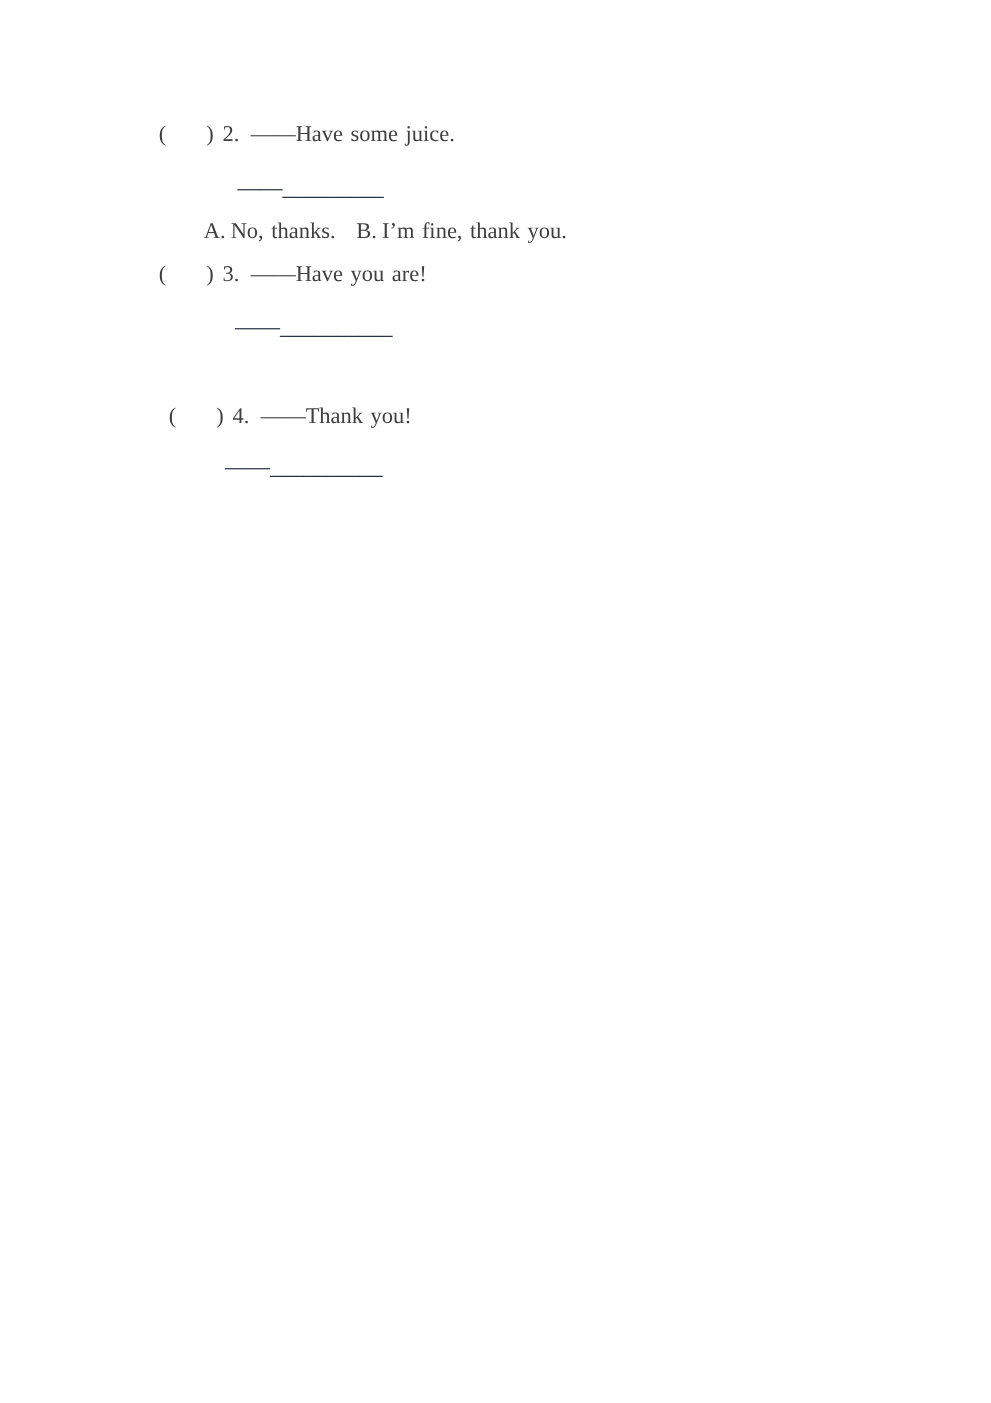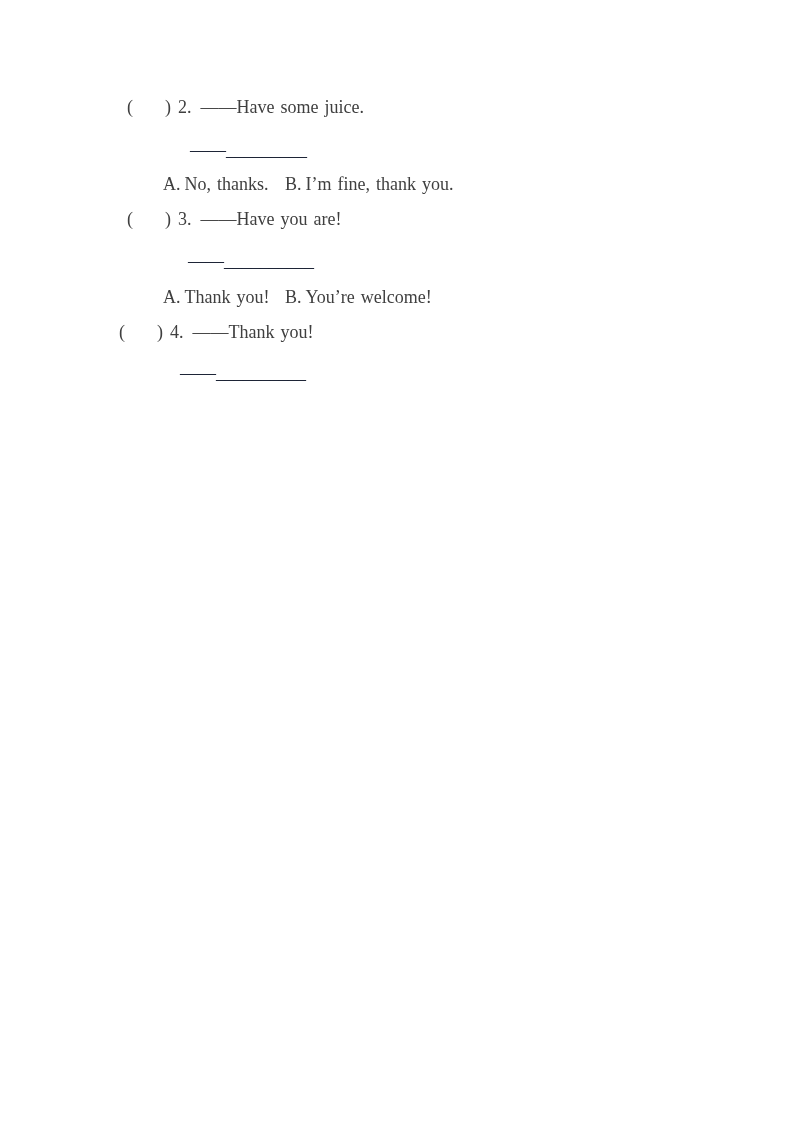--- a/index.html
+++ b/index.html
@@ -36,33 +36,32 @@
 
   
   .q2h { top: 98px;  left: 127px; }
   .q2b { top: 141px; left: 190px; }
   .q2o { top: 175px; left: 163px; }
   
   .q3h { top: 210px; left: 127px; }
   .q3b { top: 252px; left: 188px; }
   .q3o { top: 288px; left: 163px; }
   
-  .q4h { top: 323px; left: 119px; text-align: center; }
+  .q4h { top: 323px; left: 135px; text-align: center; }
   .q4b { top: 364px; left: 180px; }
   .q4o { top: 400px; left: 163px; }
 </style>
 </head>
 <body>
 
 <div class="page">
 
   <div class="line q2h"><span>(</span><span class="paren-gap"></span><span>)</span><span class="qnum">2.</span><span class="qdash">——</span><span>Have some juice.</span></div>
   <div class="line blank q2b"><span>——</span><span>_________</span></div>
   <div class="line q2o"><span class="opt opt-a"><span class="olabel">A.</span><span>No, thanks.</span></span><span class="opt opt-b"><span class="olabel">B.</span><span>I’m fine, thank you.</span></span></div>
 
   <div class="line q3h"><span>(</span><span class="paren-gap"></span><span>)</span><span class="qnum">3.</span><span class="qdash">——</span><span>Have you are!</span></div>
   <div class="line blank q3b"><span>——</span><span>__________</span></div>
-  <div class="line q3o"><span class="opt opt-a"><span class="olabel">A.</span><span>Thank you!</span></span><span class="opt opt-b"><span class="olabel">B.</span><span>You’re welcome!</span></span></div>
 
   <div class="line q4h"><span>(</span><span class="paren-gap"></span><span>)</span><span class="qnum">4.</span><span class="qdash">——</span><span>Thank you!</span></div>
   <div class="line blank q4b"><span>——</span><span>__________</span></div>
 
 </div>
 
 </body></html>

